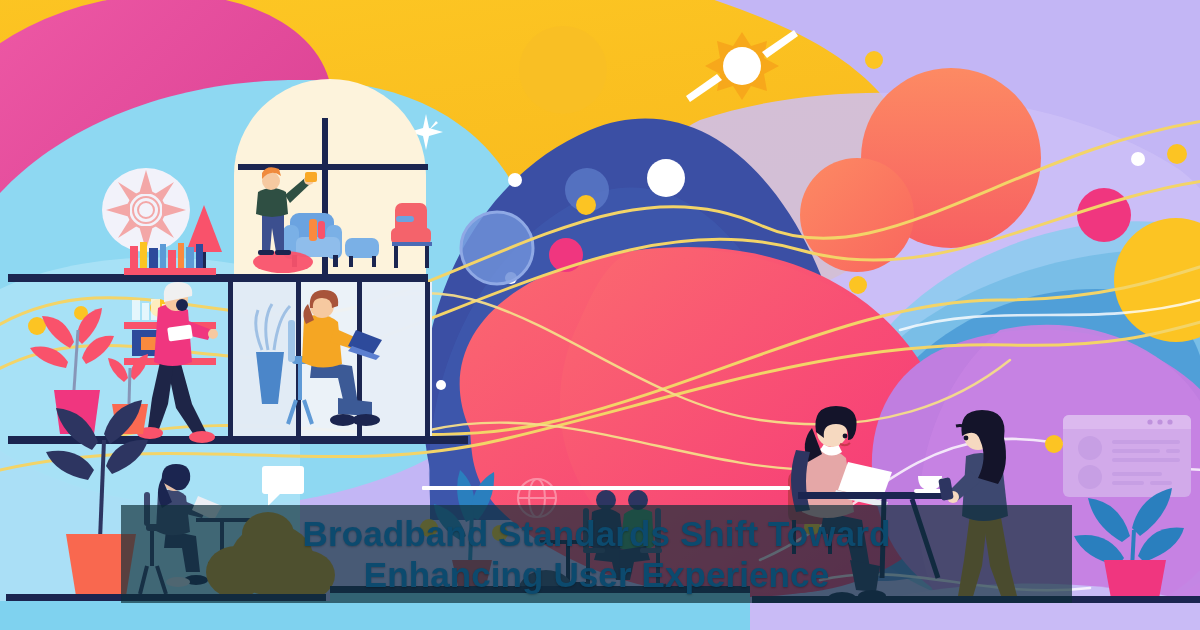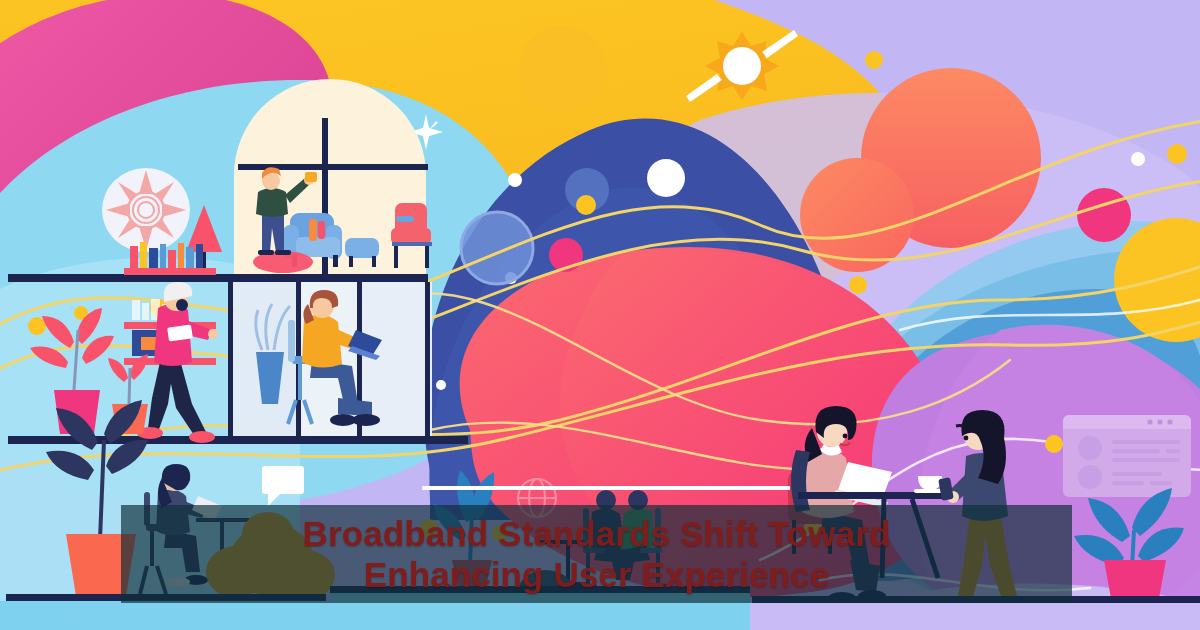--- a/index.html
+++ b/index.html
@@ -15,21 +15,21 @@
 
   
   .title-band{
     position:absolute;left:121px;top:505px;width:951px;height:98px;
     background:rgba(14,46,56,0.68);
     display:flex;flex-direction:column;align-items:center;justify-content:center;
     z-index:40;
   }
   .title-text{
     margin:0;padding:0 10px;
-    color:#7f1d1d;
+    color:#0c4a6e;
     font-size:35px;
     line-height:41px;
     font-weight:bold;
     text-align:center;
     letter-spacing:0.1px;
     white-space:pre-line;
     text-shadow:0 1px 2px rgba(0,0,0,0.25);
   }
   .divider-line{
     position:absolute;left:422px;top:486px;width:368px;height:4px;

